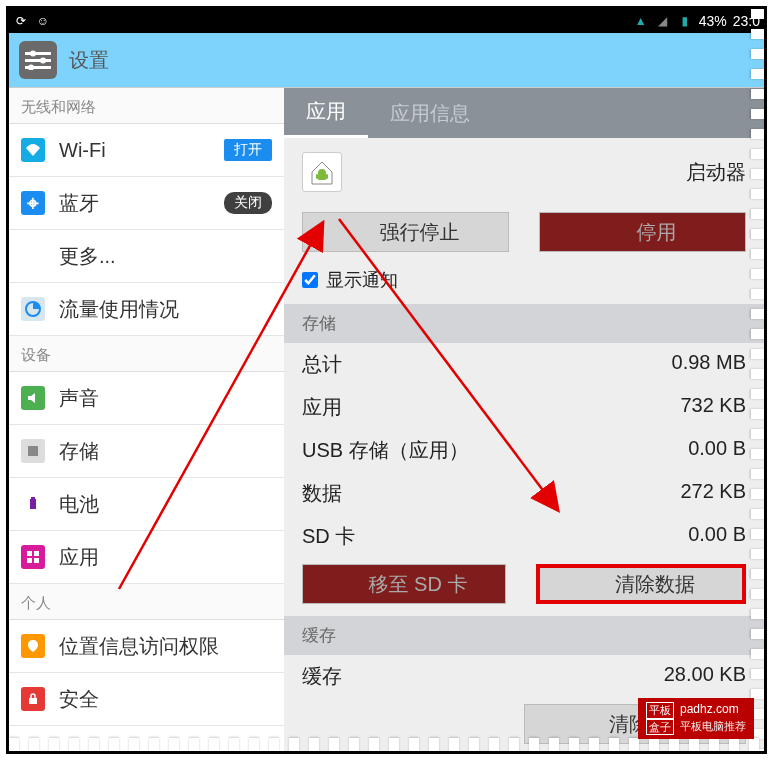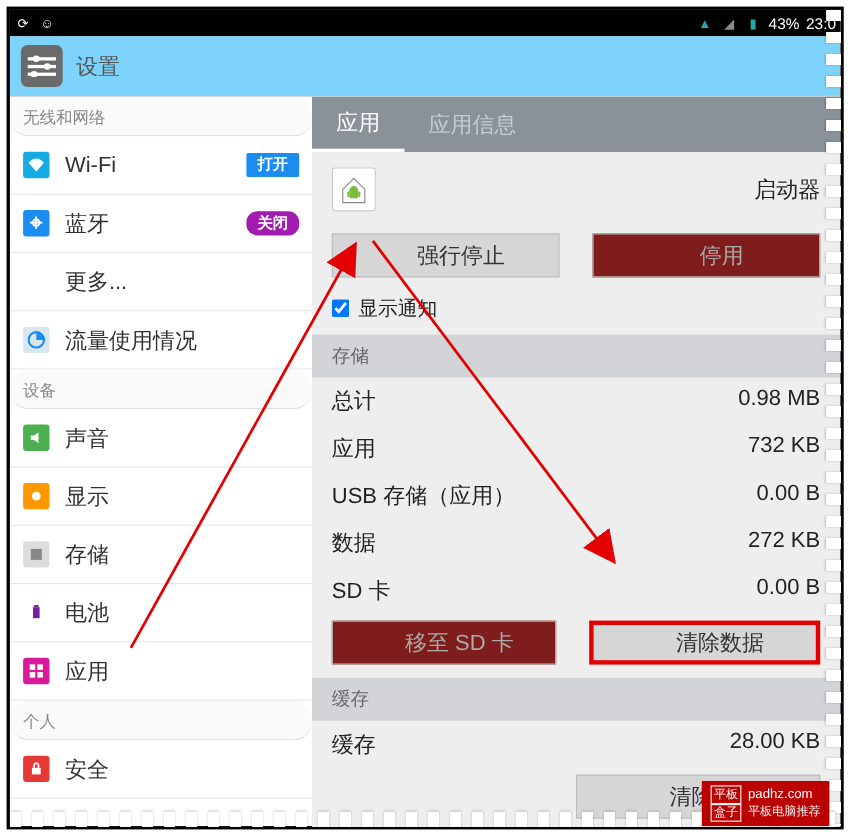--- a/index.html
+++ b/index.html
@@ -17,28 +17,28 @@
 .header { height: 55px; background: #7dd3fc; display: flex; align-items: center; border-bottom: 1px solid #ccc; padding-left: 10px; }
 .header-icon { width: 38px; height: 38px; background: #6a6a6a; border-radius: 6px; display: flex; align-items: center; justify-content: center; margin-right: 12px; }
 .header-title { font-size: 20px; color: #555; }
 
 
 .main { display: flex; height: calc(100% - 79px); }
 .sidebar { width: 275px; background: #fff; overflow-y: auto; }
 .detail { flex: 1; background: #eeeeee; overflow-y: auto; position: relative; }
 
 
-.side-section { padding: 10px 12px 6px; font-size: 15px; color: #888; background: #fafafa; border-bottom: 1px solid #ddd; border-radius: 17px; }
+.side-section { padding: 10px 12px 6px; font-size: 15px; color: #888; background: #fafafa; border-bottom: 1px solid #ddd; }
 .side-item { display: flex; align-items: center; height: 53px; padding: 0 12px; border-bottom: 1px solid #e5e5e5; font-size: 20px; color: #333; cursor: pointer; }
 .side-item.selected { background: #fff; color: #333; position: relative; }
 .side-item .icon { width: 24px; height: 24px; margin-right: 14px; display: flex; align-items: center; justify-content: center; border-radius: 3px; }
 .side-item .spacer { flex: 1; }
-.toggle { font-size: 14px; padding: 2px 10px; color: #fff; border-radius: 2px; font-weight: bold; }
+.toggle { font-size: 14px; padding: 2px 10px; color: #fff; border-radius: 2px; }
 .toggle.on { background: #1b8cf0; }
-.toggle.off { background: #a21caf; border-radius: 10px; }
+.toggle.off { background: #404040; border-radius: 10px; }
 
 
 .tabs { height: 50px; background: #8b9199; display: flex; align-items: center; }
 .tab { padding: 0 22px; height: 100%; display: flex; align-items: center; font-size: 20px; color: #c5cbd2; cursor: pointer; }
 .tab.active { color: #fff; border-bottom: 3px solid #fff; }
 
 
 .detail-body { padding: 0; }
 .app-head { display: flex; align-items: center; padding: 14px 18px; justify-content: space-between; }
 .app-icon { width: 40px; height: 40px; background: #fff; border: 1px solid #ccc; border-radius: 3px; display: flex; align-items: center; justify-content: center; margin-right: 14px; }
@@ -60,21 +60,21 @@
 
 .arrow-svg { position: absolute; left: 0; top: 0; width: 100%; height: 100%; pointer-events: none; z-index: 50; }
 
 
 .torn-right { position: absolute; right: -3px; top: 0; bottom: 0; width: 16px; background:
   repeating-linear-gradient(180deg, #fff 0 10px, transparent 10px 20px); filter: drop-shadow(-1px 0 1px rgba(0,0,0,.2)); z-index: 60; }
 .torn-bottom { position: absolute; left: 0; right: 0; bottom: -3px; height: 16px; background:
   repeating-linear-gradient(90deg, #fff 0 10px, transparent 10px 20px); filter: drop-shadow(0 -1px 1px rgba(0,0,0,.2)); z-index: 60; }
 
 
-.watermark { position: absolute; right: 10px; bottom: 0; background: #b00; color: #fff; font-size: 12px; padding: 4px 8px; z-index: 70; line-height: 1.3; }
+.watermark { position: absolute; right: 10px; bottom: 12px; background: #b00; color: #fff; font-size: 12px; padding: 4px 8px; z-index: 70; line-height: 1.3; }
 .watermark .row1 { display: flex; gap: 6px; }
 .watermark .box { border: 1px solid #fff; padding: 0 2px; font-size: 11px; }
 .watermark .sub { color: #eee; font-size: 11px; }
 </style>
 </head>
 <body>
 
 <div class="frame">
 
   <div class="statusbar">
@@ -147,28 +147,20 @@
 
       <div class="side-item">
         <span class="icon" style="background:#4caf50">
           <svg width="14" height="14" viewBox="0 0 14 14">
               <path d="M2 5v4h3l4 3V2L5 5z" fill="#fff"></path>
             </svg>
         </span>
         <span>声音</span>
       </div>
 
-      <div class="side-item">
-        <span class="icon" style="background:#ff9800">
-          <svg width="14" height="14" viewBox="0 0 14 14">
-              <circle cx="7" cy="7" r="4" fill="#fff"></circle>
-            </svg>
-        </span>
-        <span>显示</span>
-      </div>
 
       <div class="side-item">
         <span class="icon" style="background:#ddd">
           <svg width="14" height="14" viewBox="0 0 14 14">
               <rect x="2" y="2" width="10" height="10" fill="#888"></rect>
             </svg>
         </span>
         <span>存储</span>
       </div>
 
@@ -189,20 +181,28 @@
               <rect x="8" y="1" width="5" height="5" fill="#fff"></rect>
               <rect x="1" y="8" width="5" height="5" fill="#fff"></rect>
               <rect x="8" y="8" width="5" height="5" fill="#fff"></rect>
             </svg>
         </span>
         <span>应用</span>
       </div>
 
       <div class="side-section">个人</div>
 
+      <div class="side-item">
+        <span class="icon" style="background:#ff9800">
+          <svg width="14" height="14" viewBox="0 0 14 14">
+              <path d="M7 1 C4 1 2 3 2 6 C2 10 7 13 7 13 C7 13 12 10 12 6 C12 3 10 1 7 1 Z" fill="#fff"></path>
+            </svg>
+        </span>
+        <span>位置信息访问权限</span>
+      </div>
 
       <div class="side-item">
         <span class="icon" style="background:#e53935">
           <svg width="14" height="14" viewBox="0 0 14 14">
               <rect x="3" y="6" width="8" height="6" fill="#fff"></rect>
               <path d="M5 6 V4 a2 2 0 0 1 4 0 V6" stroke="#fff" fill="none" stroke-width="1.5"></path>
             </svg>
         </span>
         <span>安全</span>
       </div>

